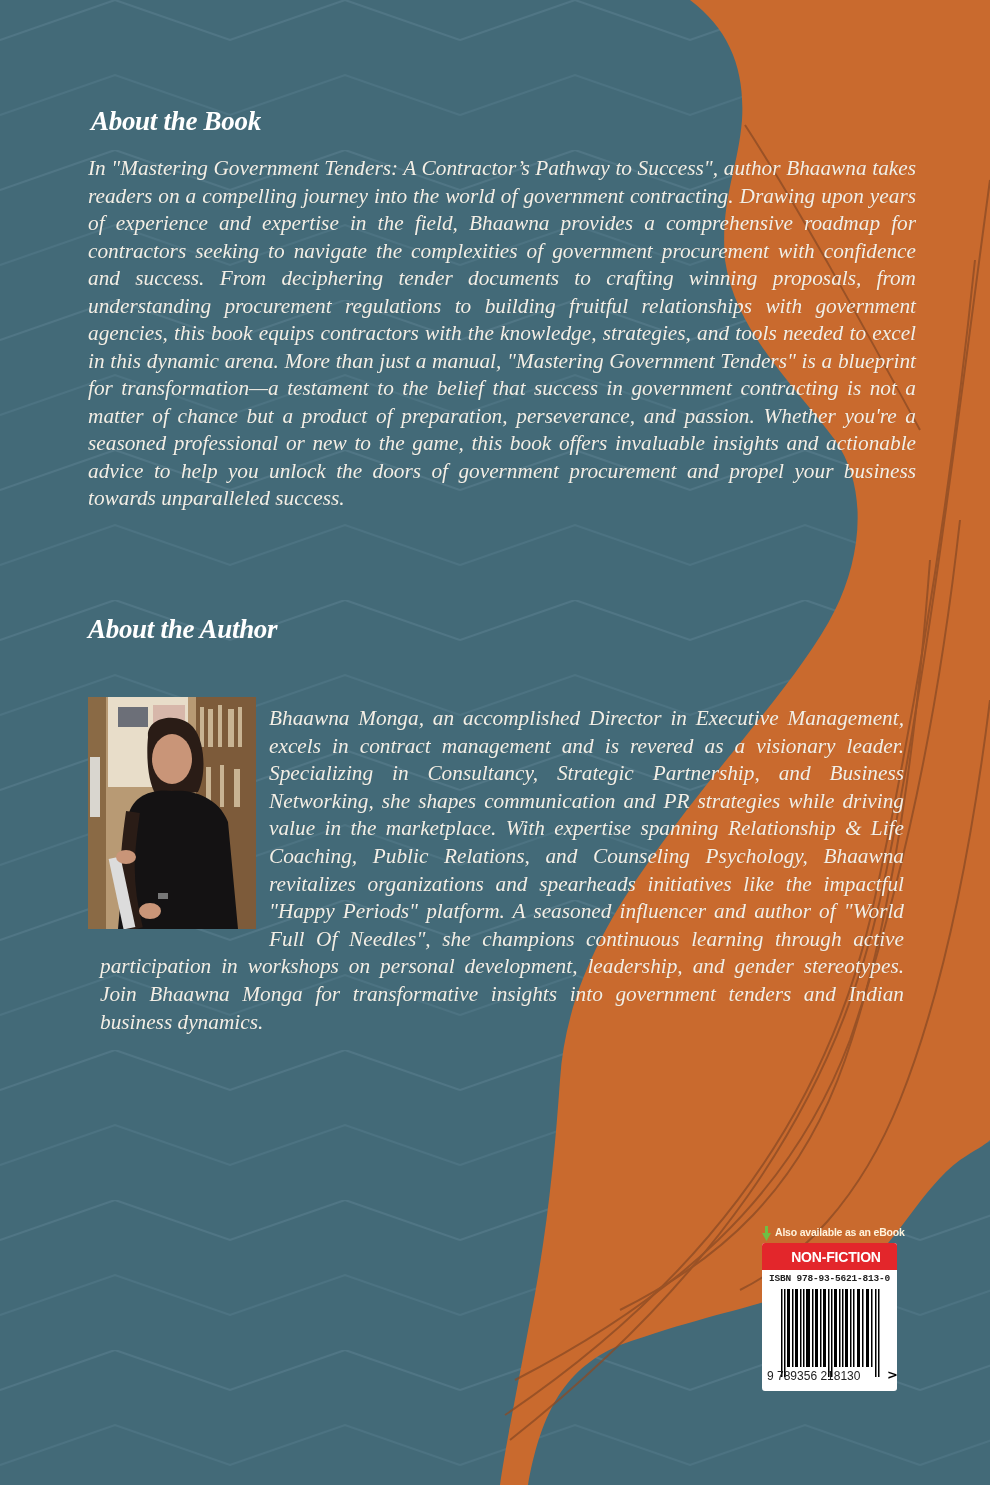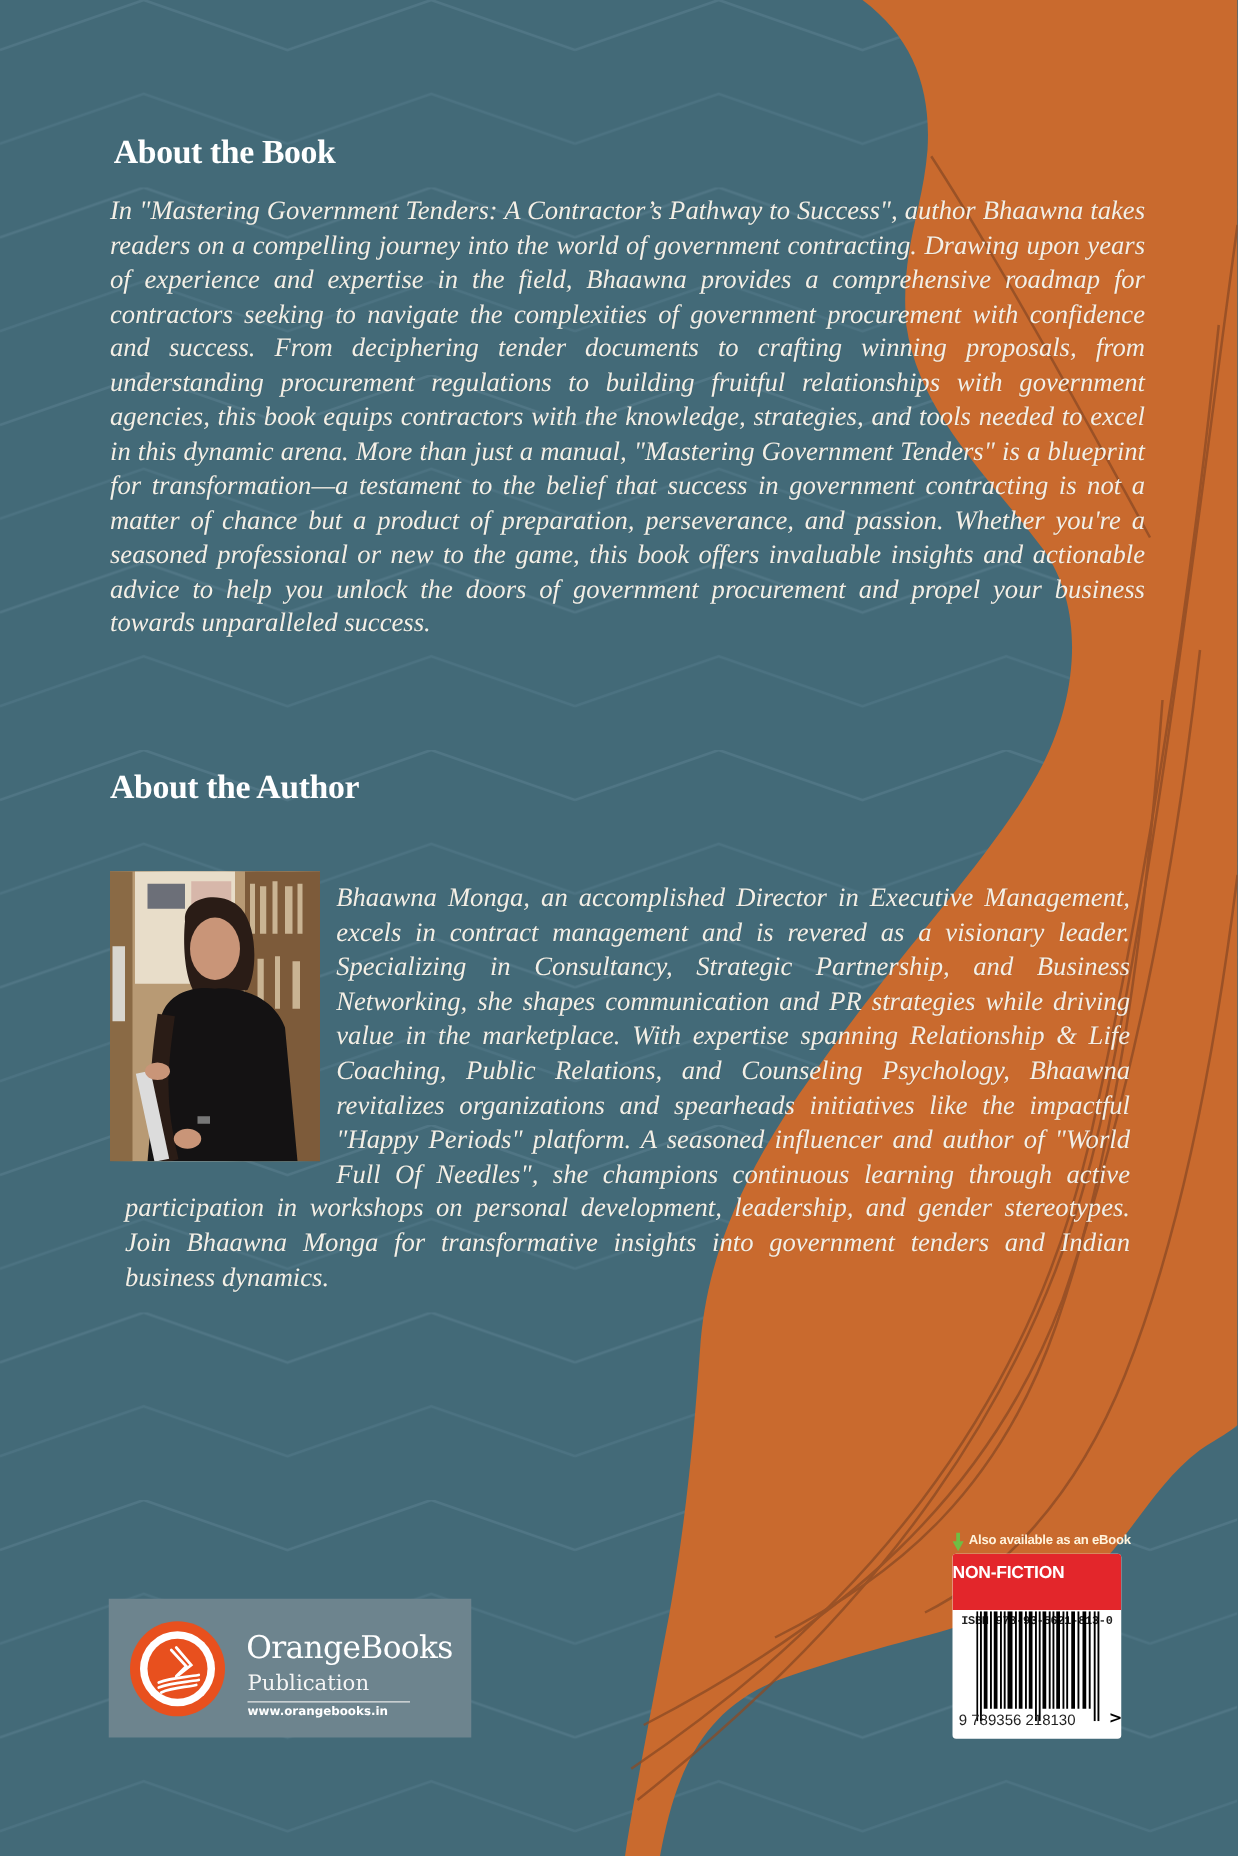--- a/index.html
+++ b/index.html
@@ -8,20 +8,21 @@
       background: #436a78;
       position: relative;
       font-family: "Liberation Serif", "DejaVu Serif", serif;
     }
     .bg-layer { position: absolute; left: 0; top: 0; width: 990px; height: 1485px; z-index: 0; }
     .content { position: absolute; left: 0; top: 0; width: 990px; height: 1485px; z-index: 2; }
 
     .heading {
       position: absolute;
       color: #ffffff;
+      font-style: italic;
       font-weight: bold;
       font-size: 27px;
       letter-spacing: -0.3px;
       margin: 0;
     }
     .h-book { left: 91px; top: 106px; }
     .h-author { left: 88px; top: 614px; }
 
     .para {
       position: absolute;
@@ -95,25 +96,26 @@
       display: flex; align-items: flex-start; gap: 4px;
     }
     .barcode-box {
       position: absolute; left: 762px; top: 1243px;
       width: 135px; height: 148px;
       background: #ffffff;
       border-radius: 3px;
       overflow: hidden;
     }
     .genre-band {
-      height: 45px; background: #e3262b;
+      height: 27px; background: #e3262b;
       color: #ffffff; font-weight: bold; font-size: 14px;
       font-family: "Liberation Sans", sans-serif;
-      line-height: 28px;
+      text-align: center; line-height: 28px;
       letter-spacing: -0.2px;
+      padding-left: 13px;
     }
     .isbn-text {
       font-family: "Liberation Mono", "DejaVu Sans Mono", monospace;
       font-size: 9.5px; color: #222;
       text-align: center; margin-top: 3px;
       letter-spacing: -0.2px;
       font-weight: bold;
     }
     .bars { position: absolute; left: 19px; top: 46px; width: 100px; height: 88px; }
     .barcode-digits {
@@ -192,38 +194,20 @@
         <path d="M45,115 C40,150 35,180 48,232" stroke="#2a1c16" stroke-width="14" fill="none"></path>
         <rect x="28" y="160" width="12" height="72" fill="#dcdcdc" transform="rotate(-12 34 196)"></rect>
         <ellipse cx="38" cy="160" rx="10" ry="7" fill="#c99578"></ellipse>
         <ellipse cx="62" cy="214" rx="11" ry="8" fill="#c99578"></ellipse>
         <rect x="70" y="196" width="10" height="6" fill="#777"></rect>
       </svg>
     </div>
     <p class="p-author">Bhaawna Monga, an accomplished Director in Executive Management, excels in contract management and is revered as a visionary leader. Specializing in Consultancy, Strategic Partnership, and Business Networking, she shapes communication and PR strategies while driving value in the marketplace. With expertise spanning Relationship &amp; Life Coaching, Public Relations, and Counseling Psychology, Bhaawna revitalizes organizations and spearheads initiatives like the impactful "Happy Periods" platform. A seasoned influencer and author of "World Full Of Needles", she champions continuous learning through active participation in workshops on personal development, leadership, and gender stereotypes. Join Bhaawna Monga for transformative insights into government tenders and Indian business dynamics.</p>
   </div>
 
-  <div class="publisher-logo">
-    <svg class="logo-circle" viewBox="0 0 78 78" xmlns="http://www.w3.org/2000/svg">
-      <circle cx="39" cy="39" r="38" fill="#e8501e"></circle>
-      <circle cx="39" cy="39" r="30" fill="#ffffff"></circle>
-      <circle cx="39" cy="39" r="24" fill="#e8501e"></circle>
-      <g stroke="#ffffff" stroke-width="2.2" fill="none" stroke-linecap="round">
-        <path d="M38,22 L50,36 L40,44"></path>
-        <path d="M34,24 L46,37 L38,45"></path>
-        <path d="M24,50 C34,46 44,46 56,44"></path>
-        <path d="M24,54 C34,50 44,50 56,48"></path>
-        <path d="M26,58 C35,54 45,54 54,52"></path>
-      </g>
-    </svg>
-    <div class="logo-name">OrangeBooks</div>
-    <div class="logo-sub">Publication</div>
-    <div class="logo-rule"></div>
-    <div class="logo-url">www.orangebooks.in</div>
-  </div>
 
   <div class="ebook-note">
     <svg width="9" height="15" viewBox="0 0 9 15" xmlns="http://www.w3.org/2000/svg">
       <rect x="3" y="0" width="3" height="8" fill="#6fbe44"></rect>
       <polygon points="0,7 9,7 4.5,15" fill="#6fbe44"></polygon>
     </svg>
     <span>Also available as an eBook</span>
   </div>
 
   <div class="barcode-box">

